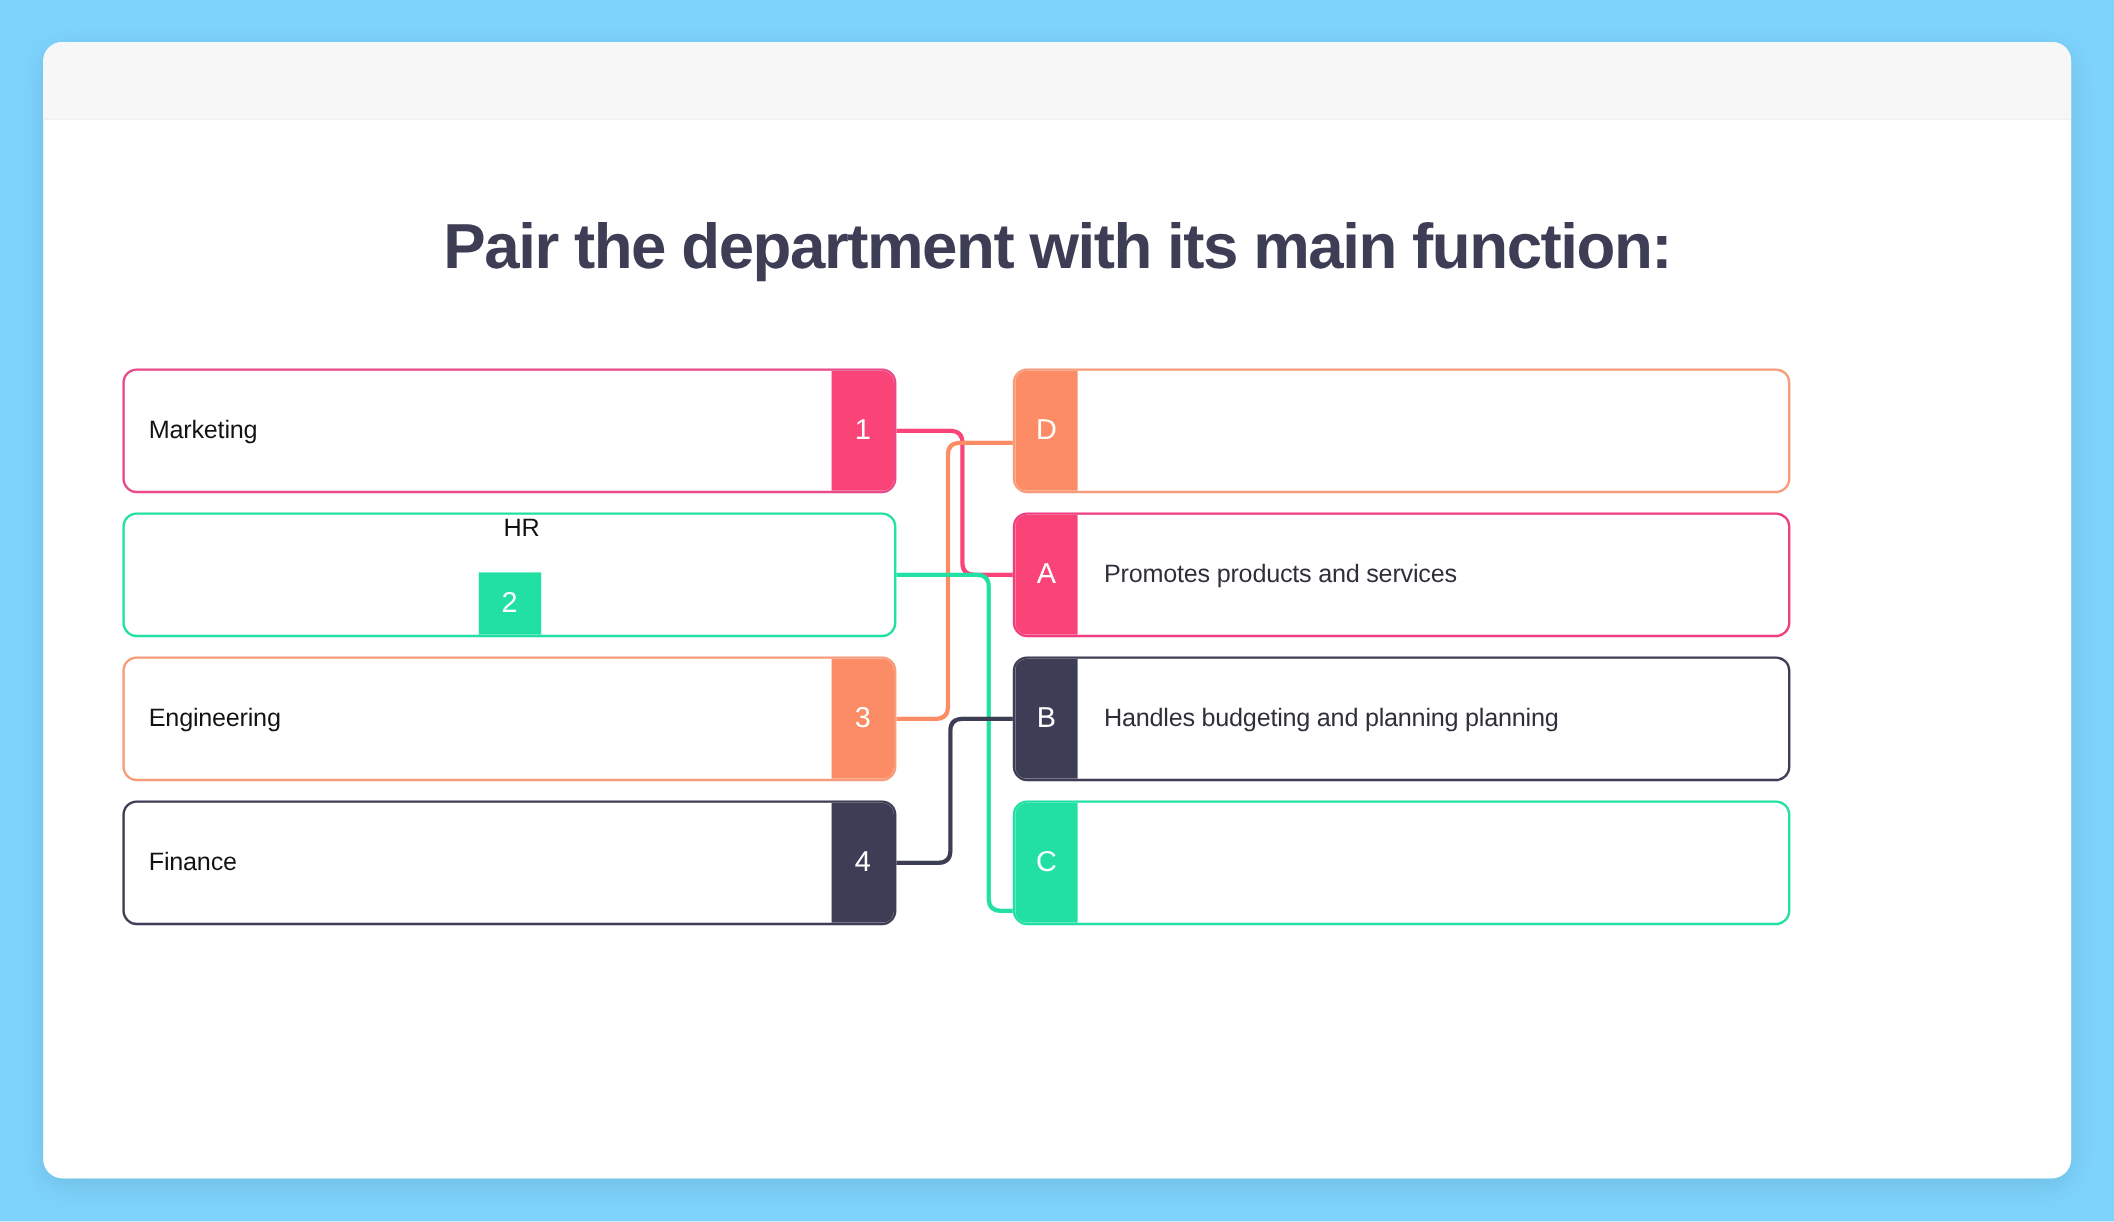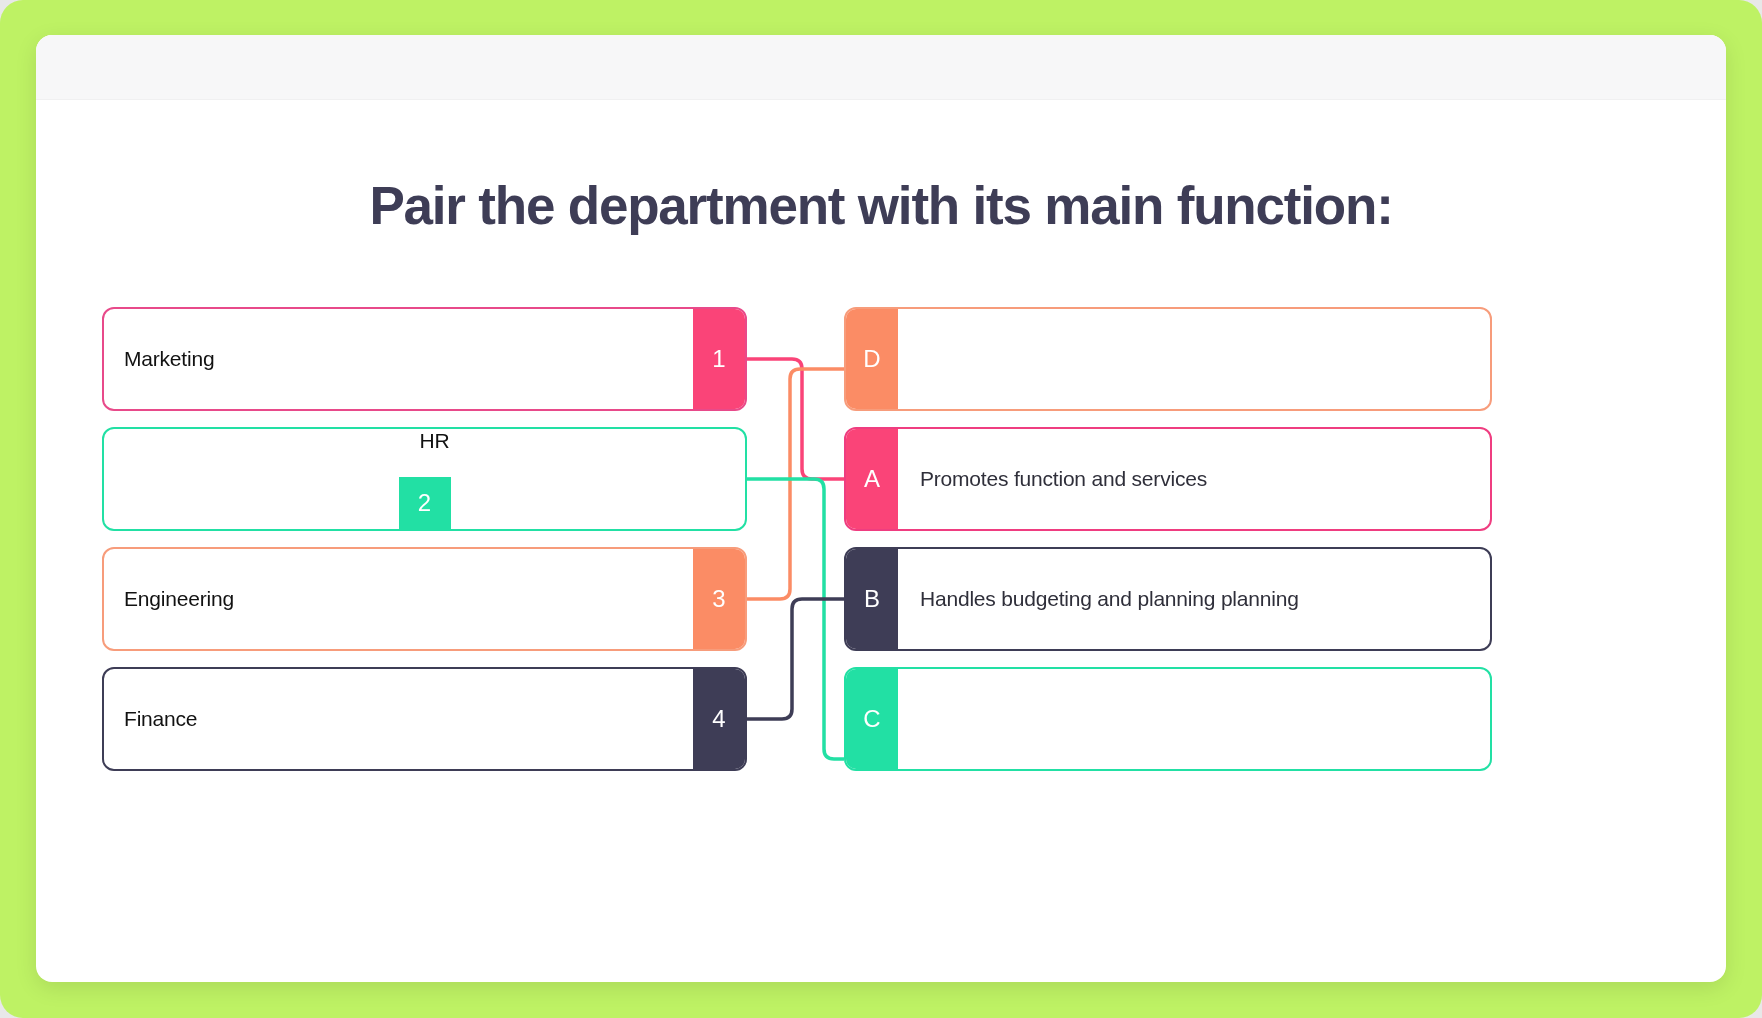--- a/index.html
+++ b/index.html
@@ -148,21 +148,21 @@
     padding-left: 22px;
     padding-right: 16px;
     font-size: 21px;
     color: #2f2f3a;
     letter-spacing: -0.2px;
   }
 </style>
 </head>
 <body>
 
-<div id="app-canvas" style="background: #bef264; border-radius: 23px;">
+<div id="app-canvas" style="background: #7dd3fc;">
 
   <div id="window-card" style="background: rgb(255, 255, 255);">
 
     <div id="window-header-bar" style="background: rgb(247, 247, 248);"></div>
 
     <h1 id="page-title" style="color: rgb(62, 61, 86);">Pair the department with its main function:</h1>
 
     <div id="match-board">
 
       <svg id="connector-layer" viewBox="0 0 1560 500" width="1560" height="500" fill="none">
@@ -201,21 +201,21 @@
       </div>
 
       <div id="right-column" class="column">
 
         <div class="answer-card" style="border-color: rgb(247, 156, 123);">
           <span class="answer-badge" style="background: rgb(251, 140, 101);">D</span>
         </div>
 
         <div class="answer-card" style="border-color: rgb(239, 61, 128);">
           <span class="answer-badge" style="background: rgb(250, 68, 120);">A</span>
-          <span class="answer-label">Promotes function and services</span>
+          <span class="answer-label">Promotes products and services</span>
         </div>
 
         <div class="answer-card" style="border-color: rgb(62, 61, 86);">
           <span class="answer-badge" style="background: rgb(62, 61, 86);">B</span>
           <span class="answer-label">Handles budgeting and planning planning</span>
         </div>
 
         <div class="answer-card" style="border-color: rgb(34, 224, 164);">
           <span class="answer-badge" style="background: rgb(34, 224, 164);">C</span>
         </div>

